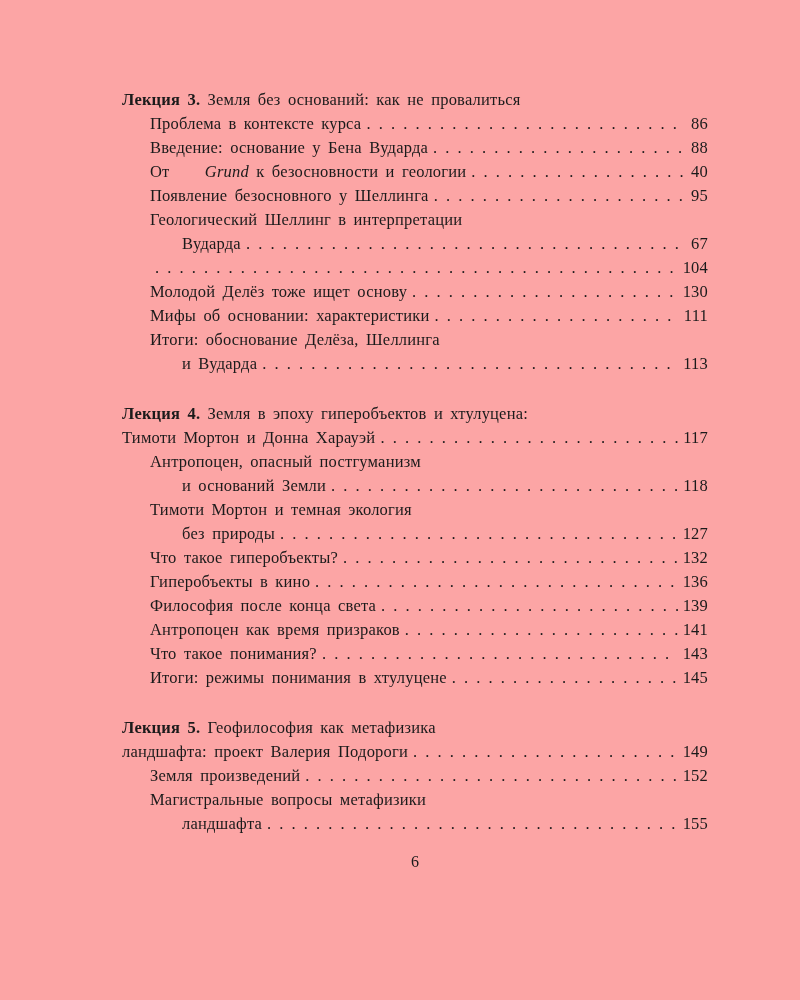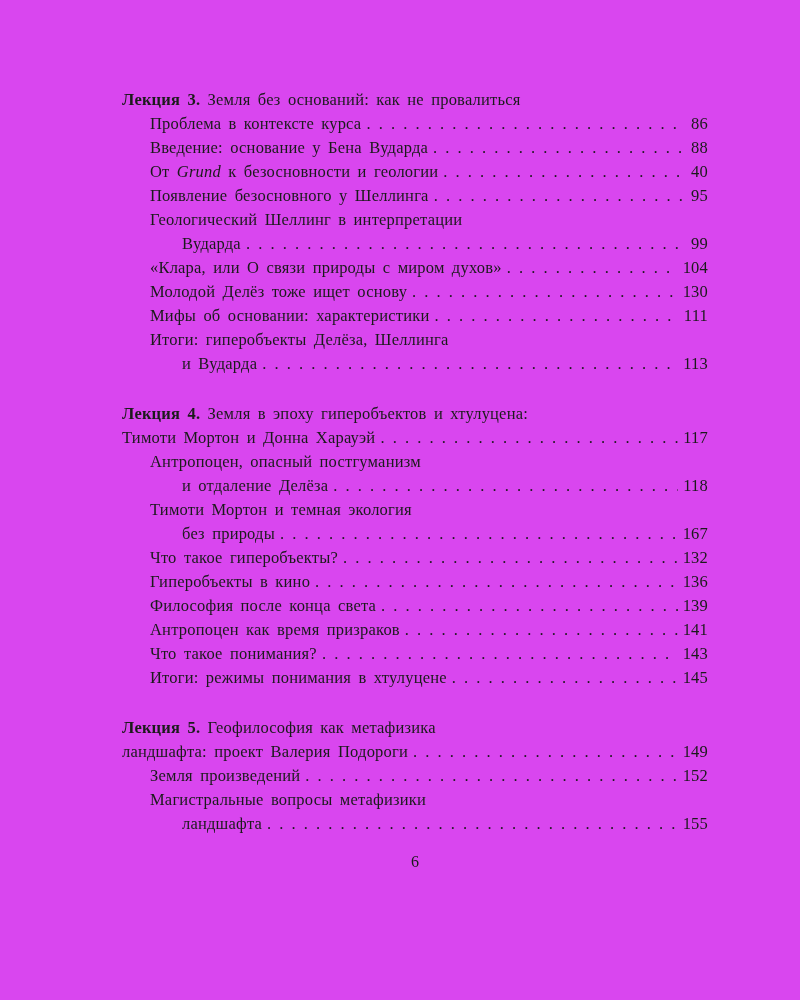--- a/index.html
+++ b/index.html
@@ -9,40 +9,40 @@
     background: #ffffff;
   }
   body {
     font-family: "Liberation Serif", "DejaVu Serif", serif;
     color: #1b1b1b;
   }
   .page {
     position: relative;
     width: 800px;
     height: 1000px;
-    background: #d946ef;
+    background: #fca5a5;
     padding: 88px 92px 0 122px;
   }
   .toc {
     width: 100%;
   }
   .toc-line {
     display: flex;
     align-items: baseline;
     font-size: 16.5px;
     line-height: 24px;
     word-spacing: 3px;
     letter-spacing: 0.2px;
     white-space: nowrap;
   }
   .indent-1 { padding-left: 28px; }
   .indent-2 { padding-left: 60px; }
   .toc-spacer { height: 26px; }
   .b { font-weight: bold; }
-  .i { font-style: italic; }
+  .i { font-style: italic; margin-left: 28px; }
   .toc-text { flex: 0 0 auto; }
   .leader {
     flex: 1 1 auto;
     overflow: hidden;
     white-space: nowrap;
     padding-left: 5px;
     letter-spacing: 2px;
     word-spacing: 0;
   }
   .leader::after {
@@ -88,69 +88,68 @@
         <span class="toc-text"><span>Появление безосновного у Шеллинга</span></span>
         <span class="leader"></span>
         <span class="toc-page">95</span>
       </div>
       <div class="toc-line indent-1">
         <span class="toc-text"><span>Геологический Шеллинг в интерпретации</span></span>
       </div>
       <div class="toc-line indent-2">
         <span class="toc-text"><span>Вударда</span></span>
         <span class="leader"></span>
-        <span class="toc-page">99</span>
-      </div>
-      <div class="toc-line indent-1">
-        <span class="toc-text"><span>«Клара, или О связи природы с миром духов»</span></span>
+        <span class="toc-page">67</span>
+      </div>
+      <div class="toc-line indent-1">
         <span class="leader"></span>
         <span class="toc-page">104</span>
       </div>
       <div class="toc-line indent-1">
         <span class="toc-text"><span>Молодой Делёз тоже ищет основу</span></span>
         <span class="leader"></span>
         <span class="toc-page">130</span>
       </div>
       <div class="toc-line indent-1">
         <span class="toc-text"><span>Мифы об основании: характеристики</span></span>
         <span class="leader"></span>
         <span class="toc-page">111</span>
       </div>
       <div class="toc-line indent-1">
-        <span class="toc-text"><span>Итоги: гиперобъекты Делёза, Шеллинга</span></span>
+        <span class="toc-text"><span>Итоги: обоснование Делёза, Шеллинга</span></span>
       </div>
       <div class="toc-line indent-2">
         <span class="toc-text"><span>и Вударда</span></span>
         <span class="leader"></span>
         <span class="toc-page">113</span>
       </div>
       <div class="toc-spacer"></div>
       <div class="toc-line indent-0">
         <span class="toc-text"><span class="b">Лекция 4.</span><span> Земля в эпоху гиперобъектов и хтулуцена:</span></span>
       </div>
       <div class="toc-line indent-0">
         <span class="toc-text"><span>Тимоти Мортон и Донна Харауэй</span></span>
         <span class="leader"></span>
         <span class="toc-page">117</span>
       </div>
       <div class="toc-line indent-1">
         <span class="toc-text"><span>Антропоцен, опасный постгуманизм</span></span>
       </div>
       <div class="toc-line indent-2">
-        <span class="toc-text"><span>и отдаление Делёза</span></span>
+        <span class="toc-text"><span>и оснований Земли</span></span>
         <span class="leader"></span>
         <span class="toc-page">118</span>
       </div>
       <div class="toc-line indent-1">
         <span class="toc-text"><span>Тимоти Мортон и темная экология</span></span>
       </div>
       <div class="toc-line indent-2">
         <span class="toc-text"><span>без природы</span></span>
         <span class="leader"></span>
-        <span class="toc-page">167</span>
+        <span class="toc-page">127</span>
       </div>
       <div class="toc-line indent-1">
         <span class="toc-text"><span>Что такое гиперобъекты?</span></span>
         <span class="leader"></span>
         <span class="toc-page">132</span>
       </div>
       <div class="toc-line indent-1">
         <span class="toc-text"><span>Гиперобъекты в кино</span></span>
         <span class="leader"></span>
         <span class="toc-page">136</span>

